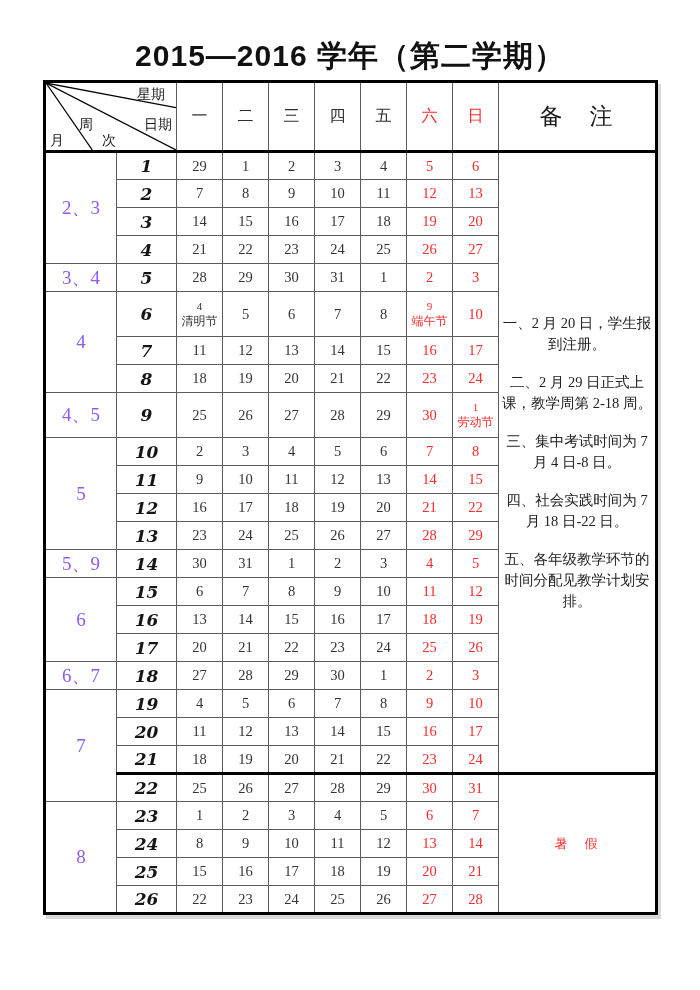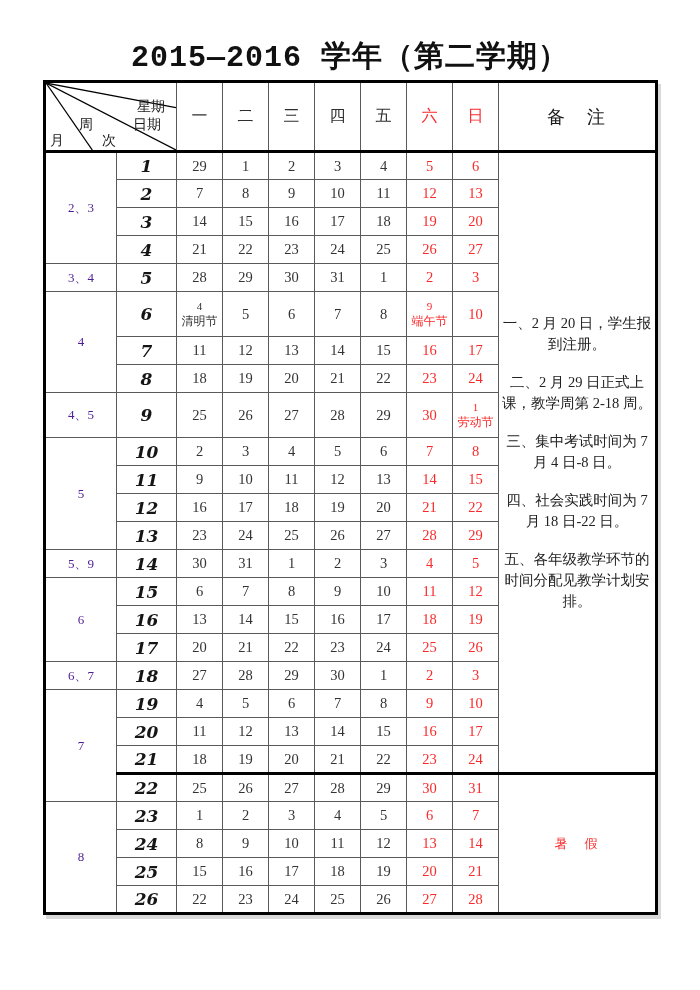--- a/index.html
+++ b/index.html
@@ -5,21 +5,21 @@
   html,body{margin:0;padding:0;background:#ffffff;}
   body{
     width:700px;height:990px;position:relative;overflow:hidden;
     font-family:"Liberation Serif","DejaVu Serif",serif;
     color:var(--ink,#1e1e1e);
   }
   
   .page-title{
     position:absolute;top:36px;left:0;right:0;
     text-align:center;
-    font-family:Liberation Mono, monospace;
+    font-family:Liberation Sans, sans-serif;
     font-weight:700;font-size:30px;letter-spacing:1px;color:#111;
   }
   
   .cal-wrap{position:absolute;left:43px;top:80px;}
   table.cal{
     border-collapse:collapse;table-layout:fixed;
     border:3px solid #000;
     box-shadow:3px 4px 0 rgba(0,0,0,.15);
     background:#fff;
   }
@@ -27,31 +27,31 @@
   col.c-month{width:72px;} col.c-week{width:60px;} col.c-day{width:46px;} col.c-remarks{width:158px;}
   tr.header-row{height:70px;}
   tr.header-row>td{border-bottom:3px solid #000;}
   tr.week-row{height:28px;}
   tr.week-row.tall{height:45px;}
   tr.thick-top>td{border-top:3px solid #000;}
   
   td.corner{position:relative;}
   td.corner svg{position:absolute;inset:0;width:100%;height:100%;}
   .corner-label{position:absolute;font-size:14px;color:#1a1a1a;line-height:1;}
-  .lbl-weekday{top:17px;right:11px;}
-  .lbl-date{top:35px;right:15px;}
+  .lbl-weekday{top:5px;right:11px;}
+  .lbl-date{top:35px;right:4px;}
   .lbl-week{top:35px;left:33px;}
   .lbl-order{top:51px;left:56px;}
   .lbl-month{top:51px;left:4px;}
   
   .day-head{font-size:16px;color:#2e2e2e;}
   .day-head.red{color:var(--red,#f92a2a);}
-  .remarks-head{font-size:18px;letter-spacing:2px;color:#1a1a1a;}
-  
-  .month-cell{font-size:13px;color:#4c1d95;}
+  .remarks-head{font-size:23px;letter-spacing:2px;color:#1a1a1a;}
+  
+  .month-cell{font-size:19px;color:#8b5cf6;}
   .week-cell{
     font-style:italic;font-weight:700;font-size:17px;color:#151515;
     font-family:"DejaVu Serif","Liberation Serif",serif;
   }
   .date-cell{font-size:14.5px;color:#333;}
   .date-cell.red{color:var(--red,#f92a2a);}
   .date-cell .d-num{font-size:11px;line-height:1.25;}
   .date-cell .d-note{font-size:12px;line-height:1.2;}
   
   .remarks-cell{

